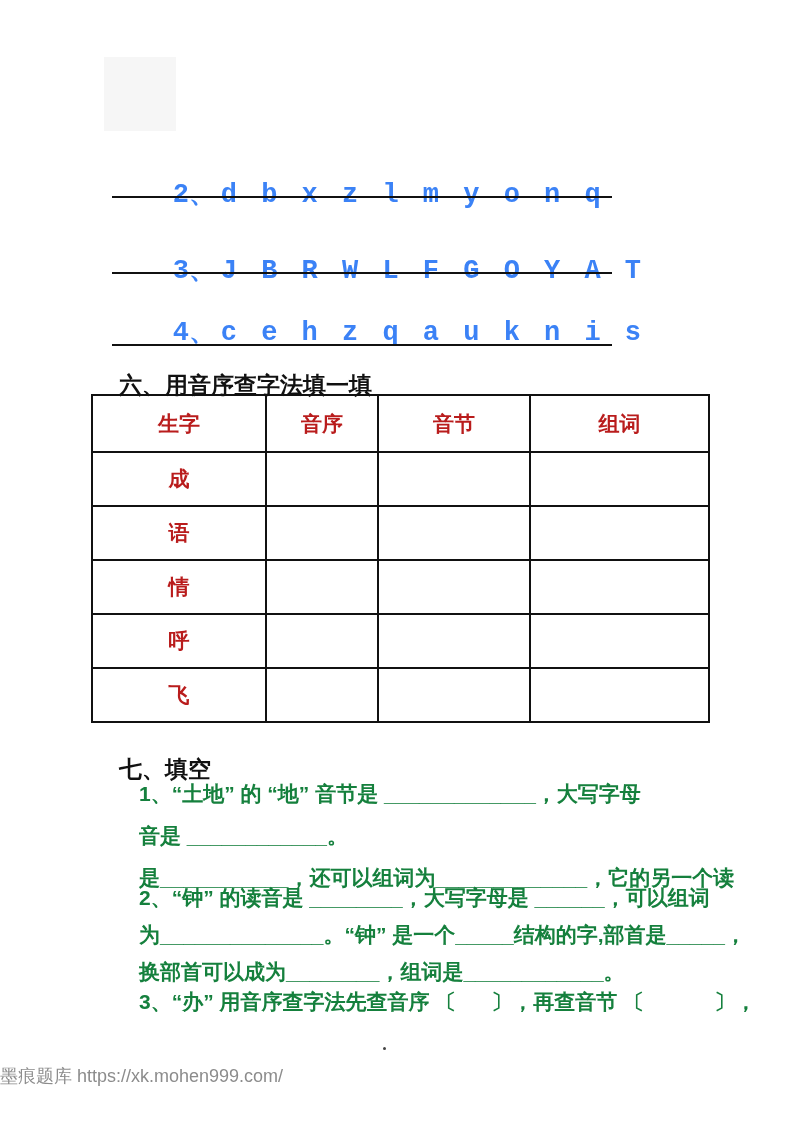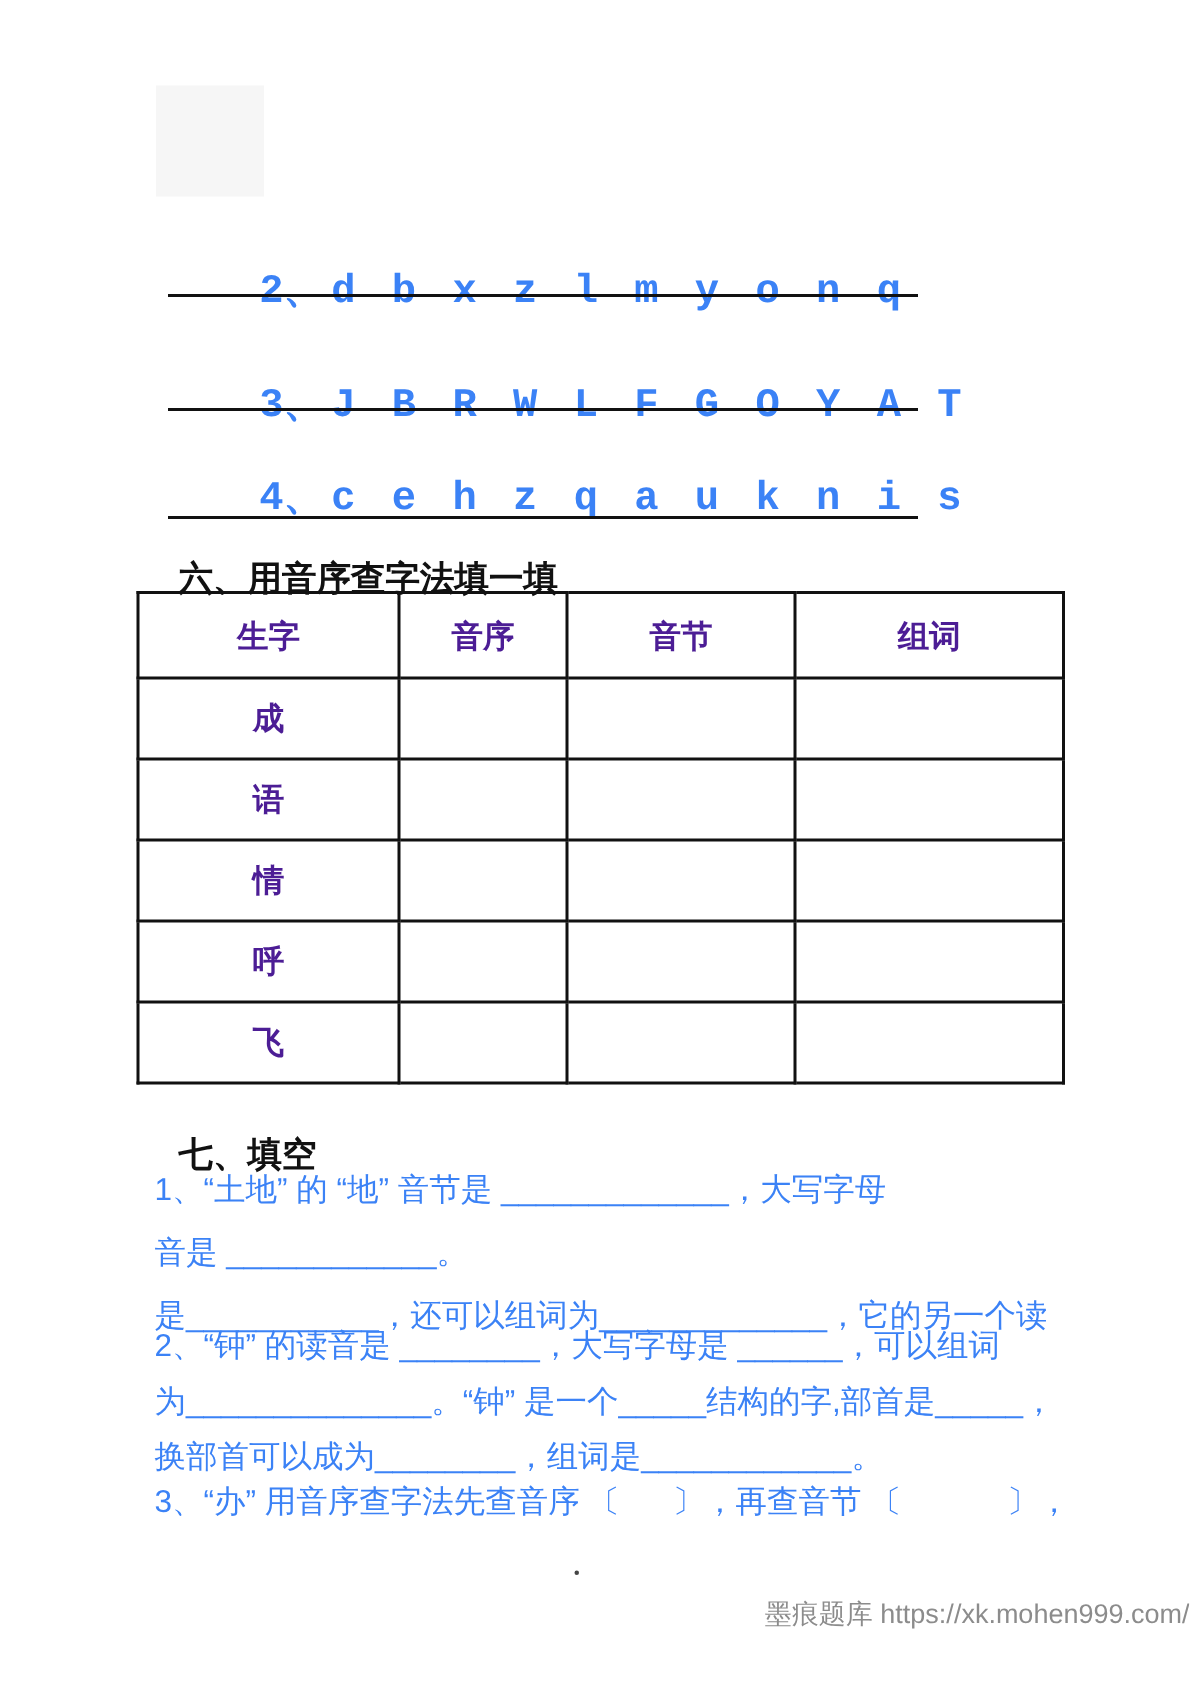--- a/index.html
+++ b/index.html
@@ -66,58 +66,59 @@
     table-layout: fixed;
   }
   table.lookup-table th,
   table.lookup-table td {
     border: 2px solid #111111;
     text-align: center;
     vertical-align: middle;
     padding: 0;
     font-size: 21px;
     font-weight: 700;
-    color: #4c1d95;
+    color: #b91c1c;
   }
   table.lookup-table tr.hdr { height: 57px; }
   table.lookup-table tr.row { height: 54px; }
   .col-a { width: 172px; }
   .col-b { width: 110px; margin-top: 44px; }
   .col-c { width: 150px; }
   .col-d { width: 177px; }
   .question {
     position: absolute;
     left: 103px;
     width: 600px;
   }
   .q-line {
     font-size: 21px;
-    font-weight: 400;
+    font-weight: 700;
     height: 42px;
     line-height: 27px;
     white-space: pre;
-    color: #3b82f6;
+    color: #15803d;
+    margin-left: 36px;
   }
   .question.q2 .q-line { height: 37px; }
   .question.q3 .q-line { height: 30px; }
   .tiny-dot {
     position: absolute;
     left: 383px;
     top: 1047px;
     width: 3px;
     height: 3px;
     background: #444444;
     border-radius: 50%;
   }
   .footer {
     position: absolute;
     left: 0;
     top: 1064px;
     width: 793px;
-    text-align: right;
+    text-align: left;
     font-size: 18px;
     font-weight: 400;
     color: #8c8c8c;
     white-space: pre;
   }
 </style>
 </head>
 <body>
 
 <div class="page">

